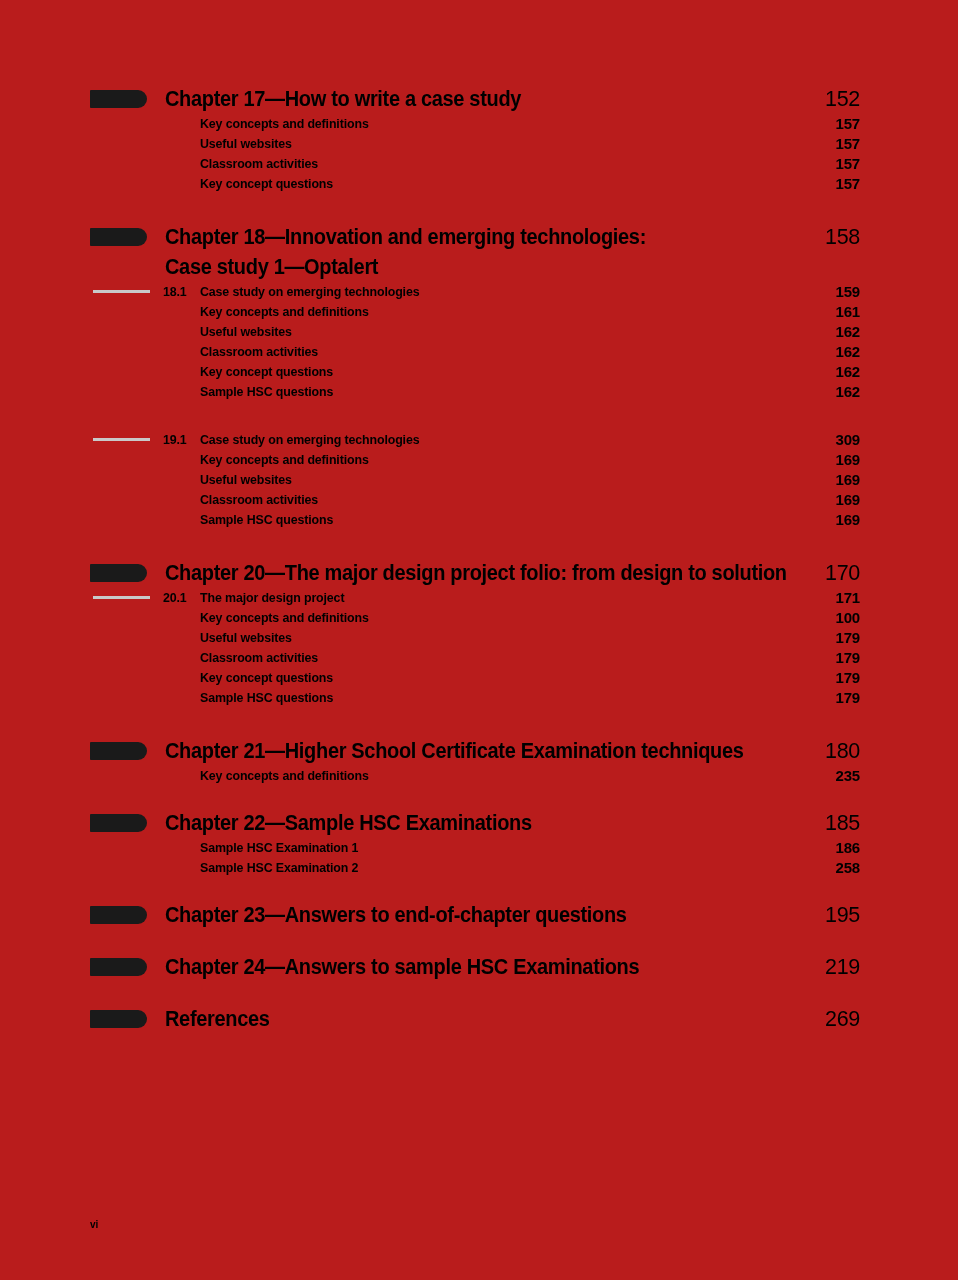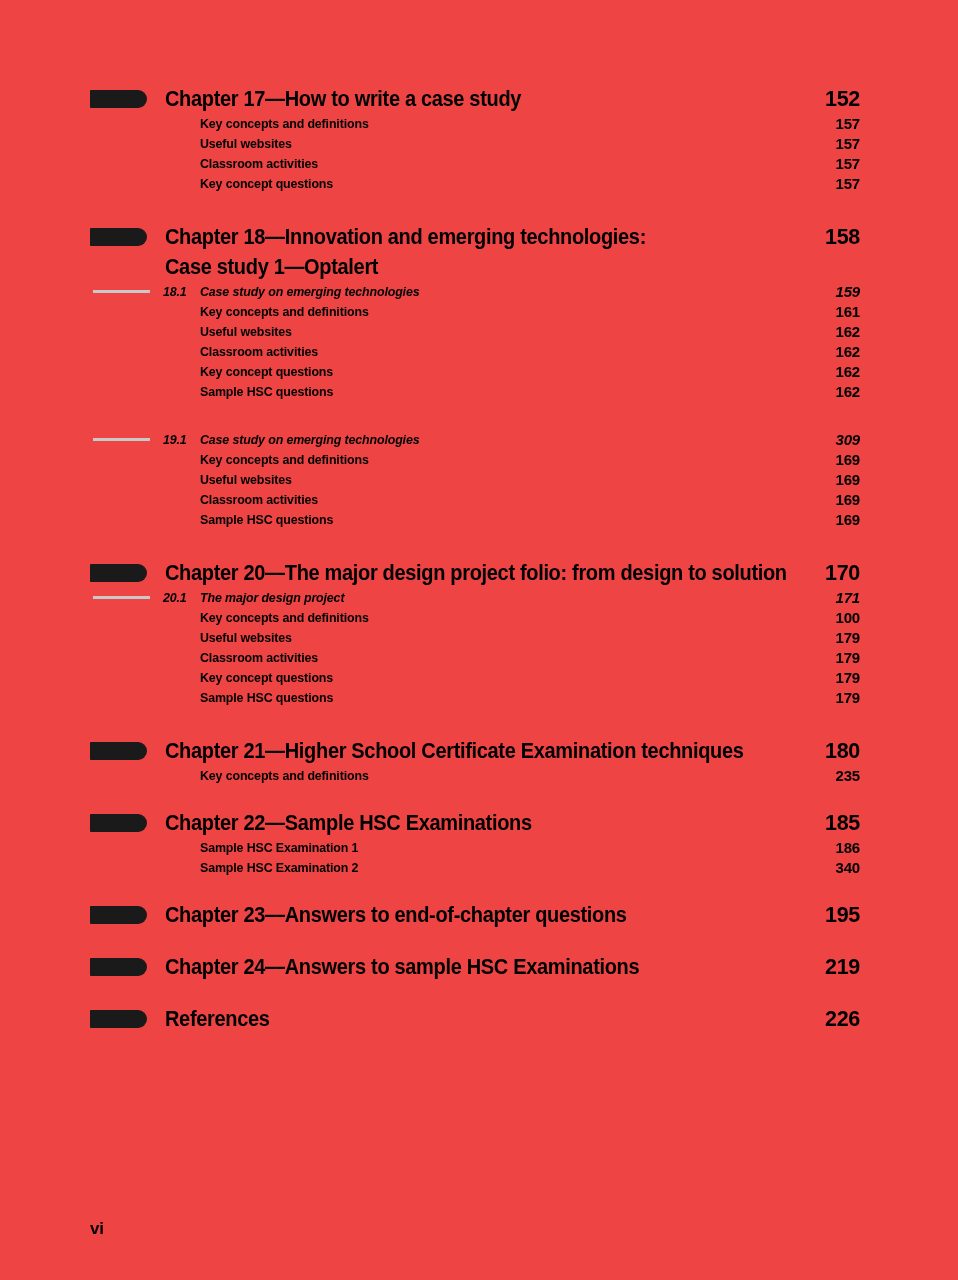--- a/index.html
+++ b/index.html
@@ -14,21 +14,21 @@
     font-family: "Liberation Sans", sans-serif;
     color: #000000;
     overflow: hidden;
   }
 
   .page {
     position: absolute;
     left: 0; top: 0;
     width: 958px;
     height: 1280px;
-    background: #ef4444;
+    background: #b91c1c;
   }
 
   .toc {
     position: absolute;
     left: 90px;
     top: 84px;
     width: 770px;
   }
 
   
@@ -64,35 +64,34 @@
     transform-origin: left center;
     white-space: nowrap;
   }
   .chapter-title .line2 { display: block; }
 
   .chapter-page {
     position: absolute;
     right: 0;
     top: 0;
     font-size: 21.5px;
-    font-weight: bold;
+    font-weight: normal;
     line-height: 30px;
     letter-spacing: -0.3px;
     text-align: right;
     width: 60px;
   }
   .chapter-page.second-line { top: 30px; }
 
   
   .section-row {
     position: relative;
     display: flex;
     align-items: center;
     height: 20px;
-    font-style: italic;
   }
   .section-dash {
     position: absolute;
     left: 3px;
     top: 8px;
     width: 57px;
     height: 3px;
     background: #c9c9c9;
   }
   .section-num {
@@ -144,21 +143,21 @@
     letter-spacing: -0.2px;
   }
 
   .gap-sm { height: 22px; }
   .gap-md { height: 28px; }
 
   .folio {
     position: absolute;
     left: 90px;
     top: 1219px;
-    font-size: 17px;
+    font-size: 10px;
     font-weight: bold;
     letter-spacing: -0.1px;
   }
 </style>
 </head>
 <body>
 
 <div class="page">
   <div class="toc" id="toc-root">
       <div class="chapter-block">
@@ -233,21 +232,21 @@
         <div class="sub-row"><span class="sub-label">Key concepts and definitions</span><span class="sub-page">235</span></div>
       </div>
       <div class="gap-sm"></div>
       <div class="chapter-block">
         <div class="chapter-row">
           <span class="chapter-marker"></span>
           <div class="chapter-title"><span>Chapter 22—Sample HSC Examinations</span></div>
           <div class="chapter-page">185</div>
         </div>
         <div class="sub-row"><span class="sub-label">Sample HSC Examination 1</span><span class="sub-page">186</span></div>
-        <div class="sub-row"><span class="sub-label">Sample HSC Examination 2</span><span class="sub-page">340</span></div>
+        <div class="sub-row"><span class="sub-label">Sample HSC Examination 2</span><span class="sub-page">258</span></div>
       </div>
       <div class="gap-sm"></div>
       <div class="chapter-block">
         <div class="chapter-row">
           <span class="chapter-marker"></span>
           <div class="chapter-title"><span>Chapter 23—Answers to end-of-chapter questions</span></div>
           <div class="chapter-page">195</div>
         </div>
       </div>
       <div class="gap-sm"></div>
@@ -256,18 +255,18 @@
           <span class="chapter-marker"></span>
           <div class="chapter-title"><span>Chapter 24—Answers to sample HSC Examinations</span></div>
           <div class="chapter-page">219</div>
         </div>
       </div>
       <div class="gap-sm"></div>
       <div class="chapter-block">
         <div class="chapter-row">
           <span class="chapter-marker"></span>
           <div class="chapter-title"><span>References</span></div>
-          <div class="chapter-page">226</div>
+          <div class="chapter-page">269</div>
         </div>
       </div>
     </div>
   <div class="folio">vi</div>
 </div>
 
 </body></html>

